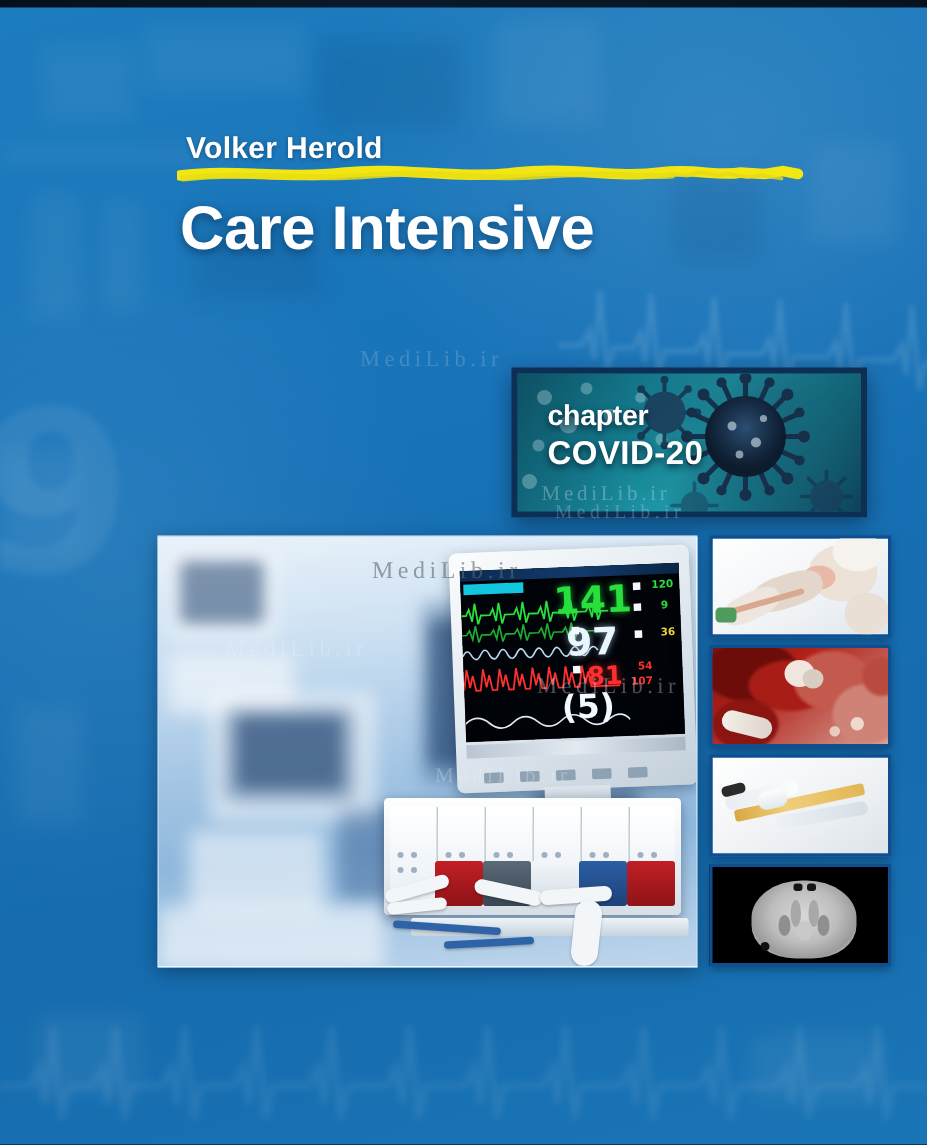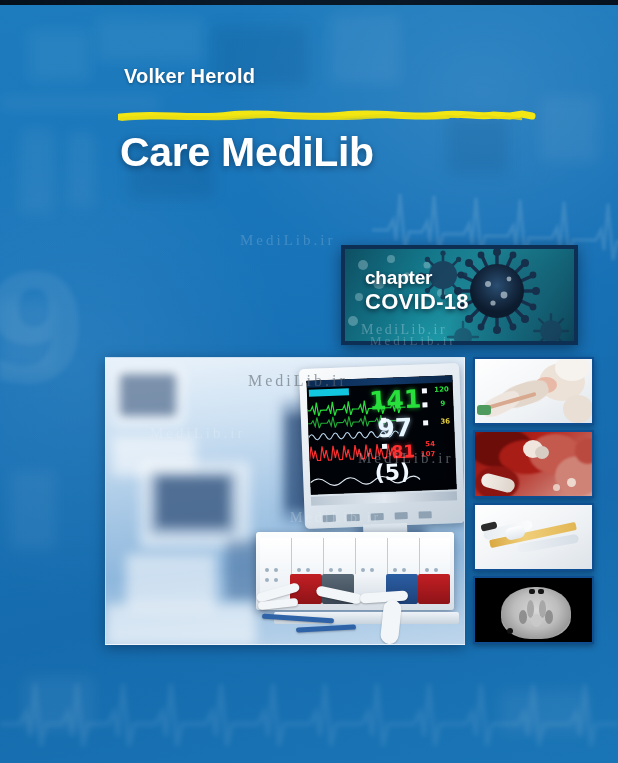--- a/index.html
+++ b/index.html
@@ -33,21 +33,21 @@
     font-size:150px;font-weight:700;color:rgba(255,255,255,.07);
     font-family:"DejaVu Sans",sans-serif;filter:blur(2.5px);
     letter-spacing:-6px;line-height:1;
   }
   
   .ecg-ghost{position:absolute;opacity:.40;filter:blur(1.6px);}
   .ecg-ghost.b{opacity:.30;filter:blur(2.4px);}
 
   
   .author{
-    position:absolute;left:124px;top:65px;
+    position:absolute;left:124px;top:88px;
     color:#ffffff;font-size:20px;font-weight:600;
     letter-spacing:.2px;
     text-shadow:0 1px 3px rgba(0,0,0,.35);
   }
   
   .brush{
     position:absolute;left:118px;top:110px;width:418px;height:13px;
   }
 
   
@@ -250,21 +250,21 @@
   <div class="author">Volker Herold</div>
 
   <svg class="brush" width="418" height="13" viewBox="0 0 418 13" preserveAspectRatio="none">
     <path d="M2 7 C40 2, 72 10, 112 5 C150 1, 186 10, 226 5 C262 1, 292 9, 322 5
              C346 2, 360 8, 376 5 L392 6 L404 4 L414 6" fill="none" stroke="#f2e713" stroke-width="7" stroke-linecap="round"></path>
     <path d="M4 9 C48 4, 88 11, 130 7 C172 3, 206 11, 248 7 C282 4, 306 9, 330 7" fill="none" stroke="#e8dd14" stroke-width="4" stroke-linecap="round" opacity=".85"></path>
     <path d="M330 6 l10 1 l9 -2 l11 2 l8 -1 l12 2 l9 -1 l14 2" fill="none" stroke="#e6d915" stroke-width="2.5" stroke-linecap="round" opacity=".8"></path>
   </svg>
 
   <div class="title">
-    <div class="title-l2">Care MediLib</div>
+    <div class="title-l2">Care Intensive</div>
   </div>
 
 
   <div class="covid">
     <div class="covid-inner">
       <svg width="237" height="100" viewBox="0 0 237 100">
         <defs>
           <radialGradient id="vg" cx="50%" cy="40%">
             <stop offset="0%" stop-color="#2a4e72"></stop>
             <stop offset="70%" stop-color="#14283f"></stop>
@@ -371,21 +371,21 @@
               <line x1="26" y1="0" x2="44" y2="0"></line>
             <line x1="0" y1="26" x2="0" y2="44"></line>
               <line x1="-26" y1="0" x2="-44" y2="0"></line>
           </g>
           <circle cx="0" cy="0" r="27" fill="#1b3a58"></circle>
         </g>
       </svg>
     </div>
     <div class="covid-txt">
       <div class="covid-chapter">chapter</div>
-      <div class="covid-name">COVID-18</div>
+      <div class="covid-name">COVID-20</div>
     </div>
     <div class="covid-wm">MediLib.ir</div>
   </div>
 
   <div class="collage">
 
     <div class="icu">
       <div class="icu-blur" style="left:8px;top:10px;width:70px;height:58px;"></div>
       <div class="icu-dk2" style="left:14px;top:16px;width:56px;height:42px;"></div>
       <div class="icu-blur" style="left:6px;top:78px;width:84px;height:40px;"></div>

